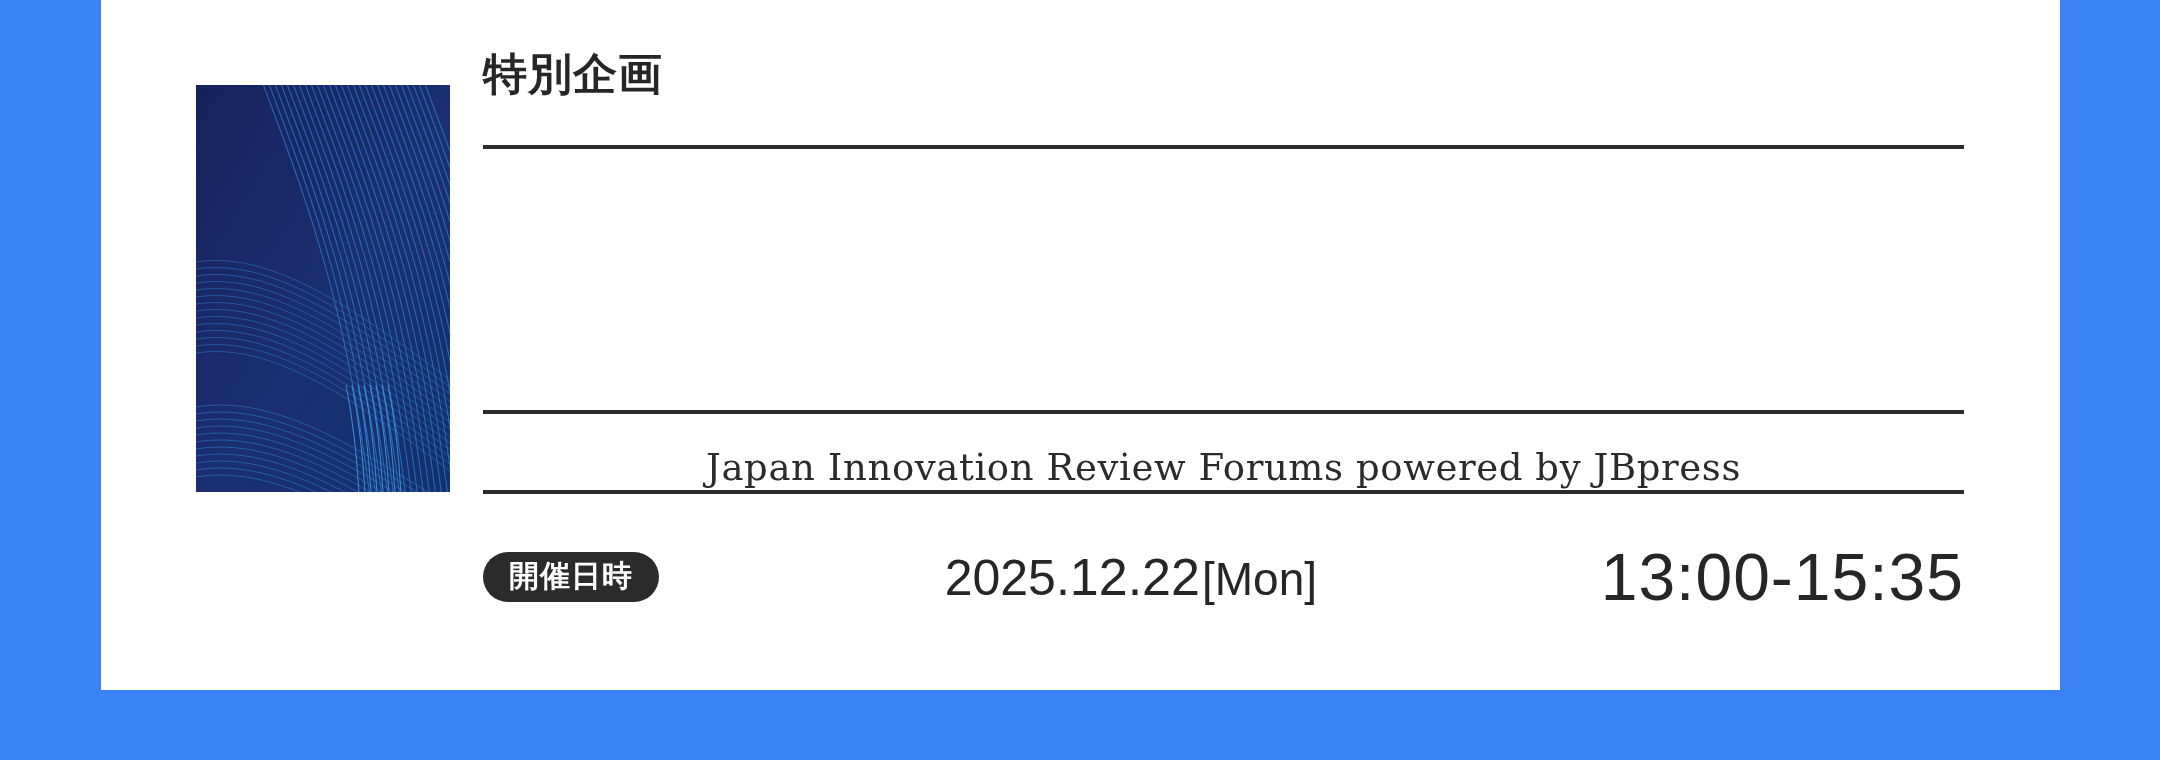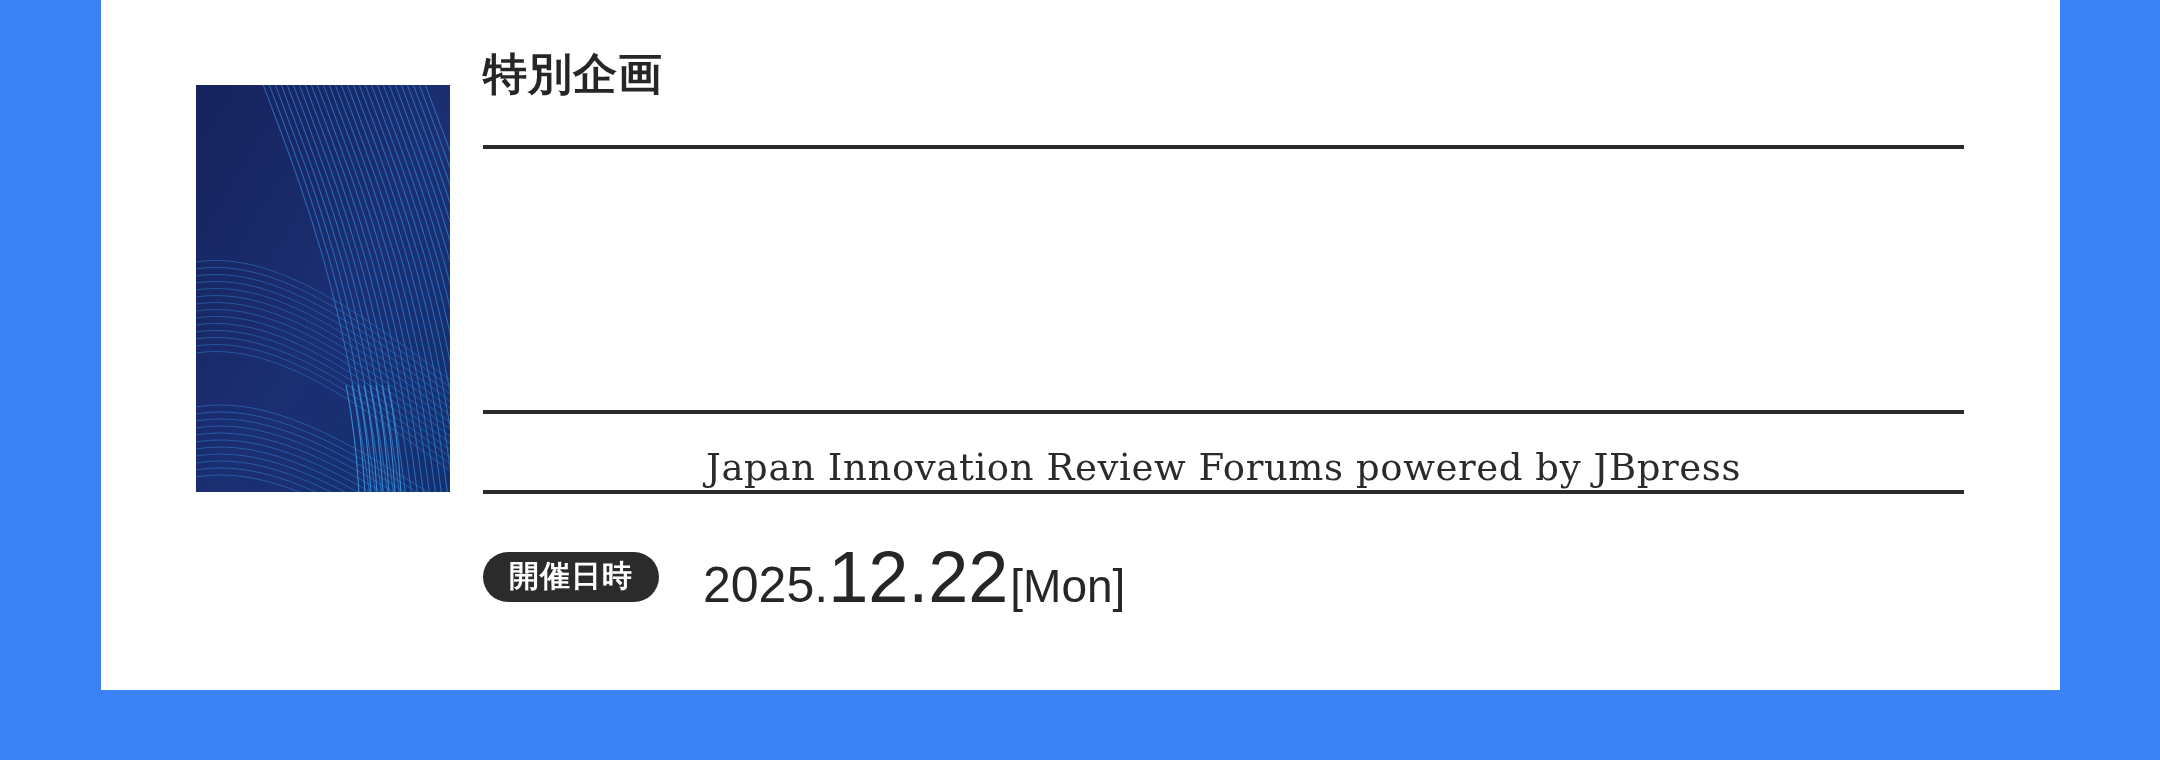--- a/index.html
+++ b/index.html
@@ -109,21 +109,21 @@
 
   
   .date-row {
     position: absolute;
     left: 0px;
     top: 532px;
     width: 1481px;
     height: 90px;
     display: flex;
     align-items: center;
-    justify-content: flex-start;
+    justify-content: space-between;
   }
 
   .date-badge {
     display: inline-flex;
     align-items: center;
     justify-content: center;
     background: #2b2b2b;
     color: #ffffff;
     font-size: 30px;
     font-weight: bold;
@@ -135,21 +135,21 @@
   }
 
   .date-text {
     display: inline-flex;
     align-items: baseline;
     color: #262626;
     white-space: nowrap;
     margin-left: 44px;
   }
   .date-year   { font-size: 50px; font-weight: normal; letter-spacing: 0px; }
-  .date-md     { font-size: 72px; font-weight: normal; letter-spacing: 0px; }
+  .date-md     { font-size: 52px; font-weight: normal; letter-spacing: 0px; }
   .date-dow    { font-size: 46px; font-weight: normal; letter-spacing: 0px; margin-left: 2px; }
   .time-text {
     font-size: 66px;
     font-weight: normal;
     color: #262626;
     margin-left: 42px;
     letter-spacing: 1px;
     white-space: nowrap;
   }
 </style>
@@ -268,17 +268,18 @@
 
       <div class="date-row">
         <span class="date-badge">開催日時</span>
 
         <span class="date-text">
           <span class="date-year">2025.</span>
             <span class="date-md">12.22</span>
             <span class="date-dow">[Mon]</span>
         </span>
 
+        <span class="time-text">13:00-15:35</span>
       </div>
 
     </div>
   </div>
 </div>
 
 </body></html>

